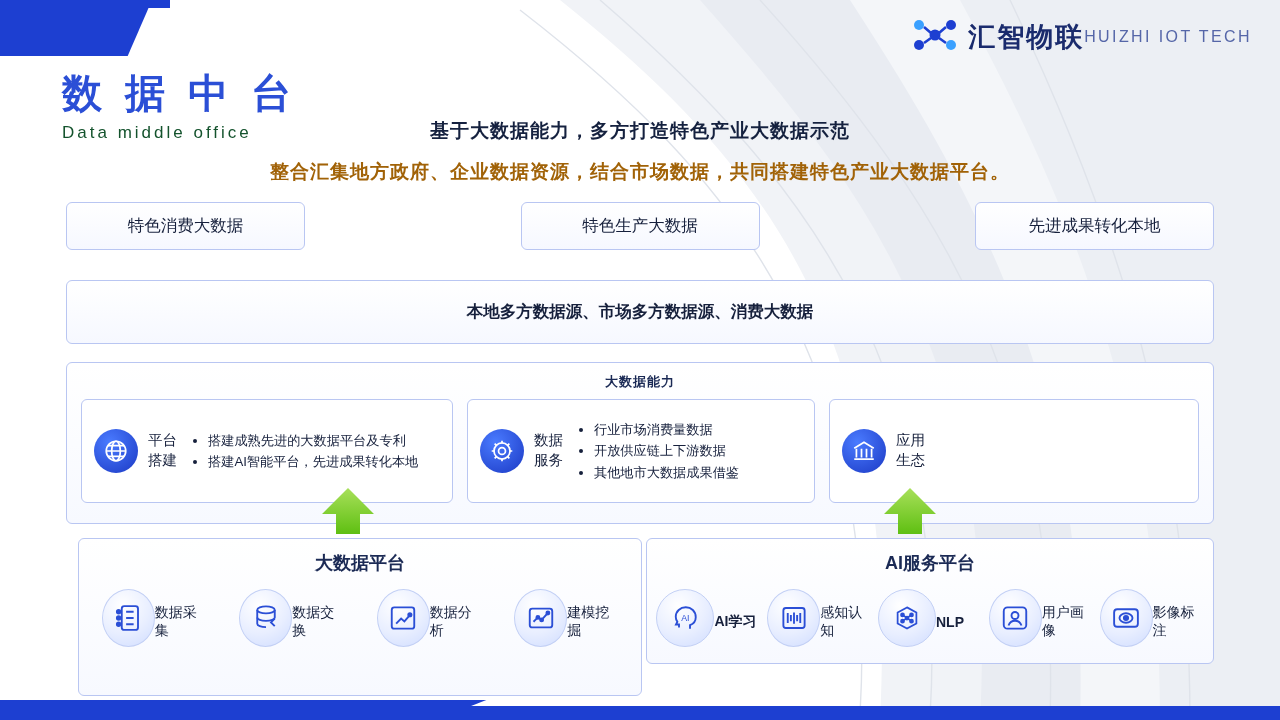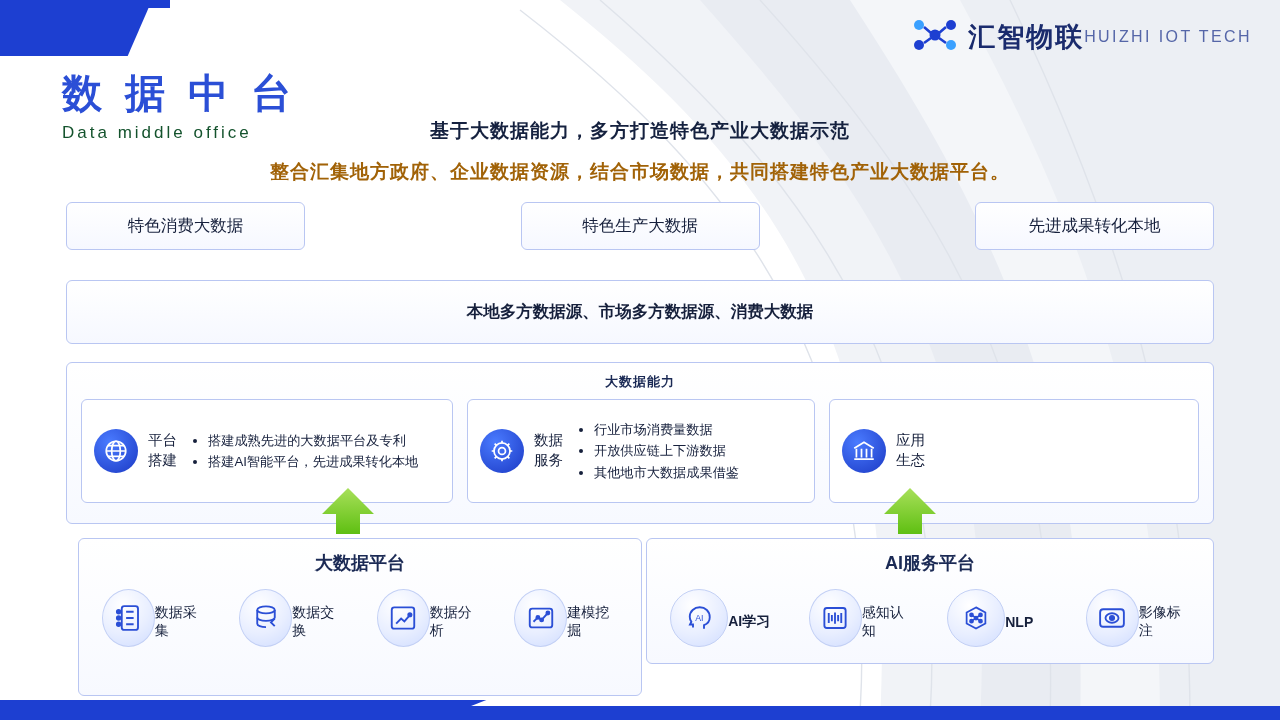--- a/index.html
+++ b/index.html
@@ -346,20 +346,30 @@
           <circle cx="15.6" cy="9.5" r="1.2" fill="#2b4fd6"></circle>
           <circle cx="15.6" cy="14.5" r="1.2" fill="#2b4fd6"></circle>
           <path d="M8.4 9.5 12 12 15.6 9.5M8.4 14.5 12 12l3.6 2.5"></path>
         </svg>
       </div>
       <div class="icon-caption bold">NLP</div>
     </div>
     <div class="icon-item">
       <div class="icon-circle">
         <svg width="30" height="30" viewBox="0 0 24 24" fill="none" stroke="#2b4fd6" stroke-width="1.5">
+          <rect x="3" y="3.5" width="18" height="17" rx="3"></rect>
+          <circle cx="12" cy="10" r="2.8"></circle>
+          <path d="M6.8 18c1-2.6 3-3.8 5.2-3.8s4.2 1.2 5.2 3.8"></path>
+        </svg>
+      </div>
+      <div class="icon-caption">用户画像</div>
+    </div>
+    <div class="icon-item">
+      <div class="icon-circle">
+        <svg width="30" height="30" viewBox="0 0 24 24" fill="none" stroke="#2b4fd6" stroke-width="1.5">
           <rect x="2.5" y="5" width="19" height="14" rx="2.5"></rect>
           <ellipse cx="12" cy="12" rx="5.2" ry="3.8"></ellipse>
           <circle cx="12" cy="12" r="1.7" fill="#2b4fd6"></circle>
         </svg>
       </div>
       <div class="icon-caption">影像标注</div>
     </div>
   </div>
 </div>
 

